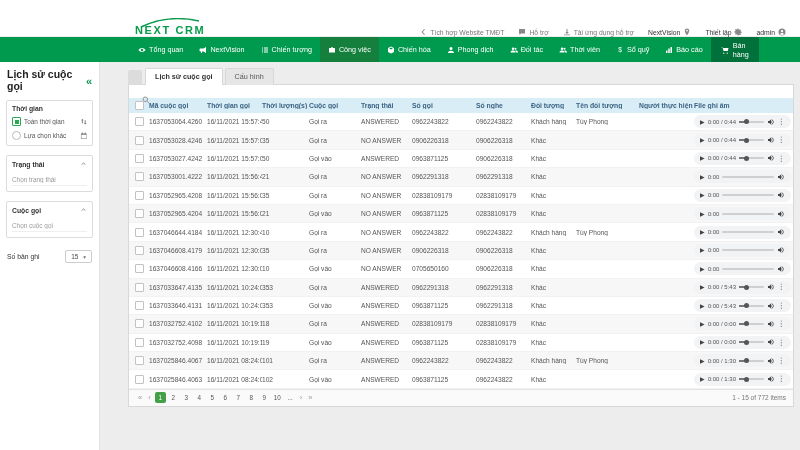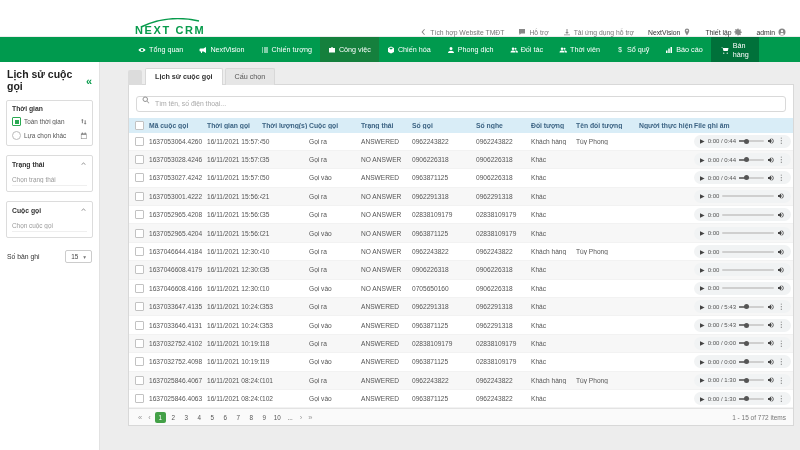--- a/index.html
+++ b/index.html
@@ -303,31 +303,30 @@
           <span>15</span>
           <span class="car">▾</span>
         </span>
       </div>
     </aside>
 
     <div class="content">
       <div class="tabs">
         <span class="tab-scroll"></span>
       <span class="tab active">Lịch sử cuộc gọi</span>
-          <span class="tab">Cấu chọn</span>
+          <span class="tab">Cấu hình</span>
         </div>
 
       <div class="card">
         <div class="search-wrap">
           <span class="search-ic icon" id="ic-search-slot">
               <svg viewBox="0 0 16 16">
                 <path d="M6.5 1a5.5 5.5 0 0 1 4.3 8.9l4 4-1.2 1.2-4-4A5.5 5.5 0 1 1 6.5 1zm0 2a3.5 3.5 0 1 0 0 7 3.5 3.5 0 0 0 0-7z"></path>
               </svg>
             </span>
-          <input class="search-input" placeholder="Tìm tên, số điện thoại..." style="">
         </div>
 
         <div>
           <div class="t-head grid-cols">
             <span class="cb"></span>
           <span class="cell">Mã cuộc gọi</span>
               <span class="cell">Thời gian gọi</span>
               <span class="cell">Thời lượng(s)</span>
               <span class="cell">Cuộc gọi</span>
               <span class="cell">Trạng thái</span>

